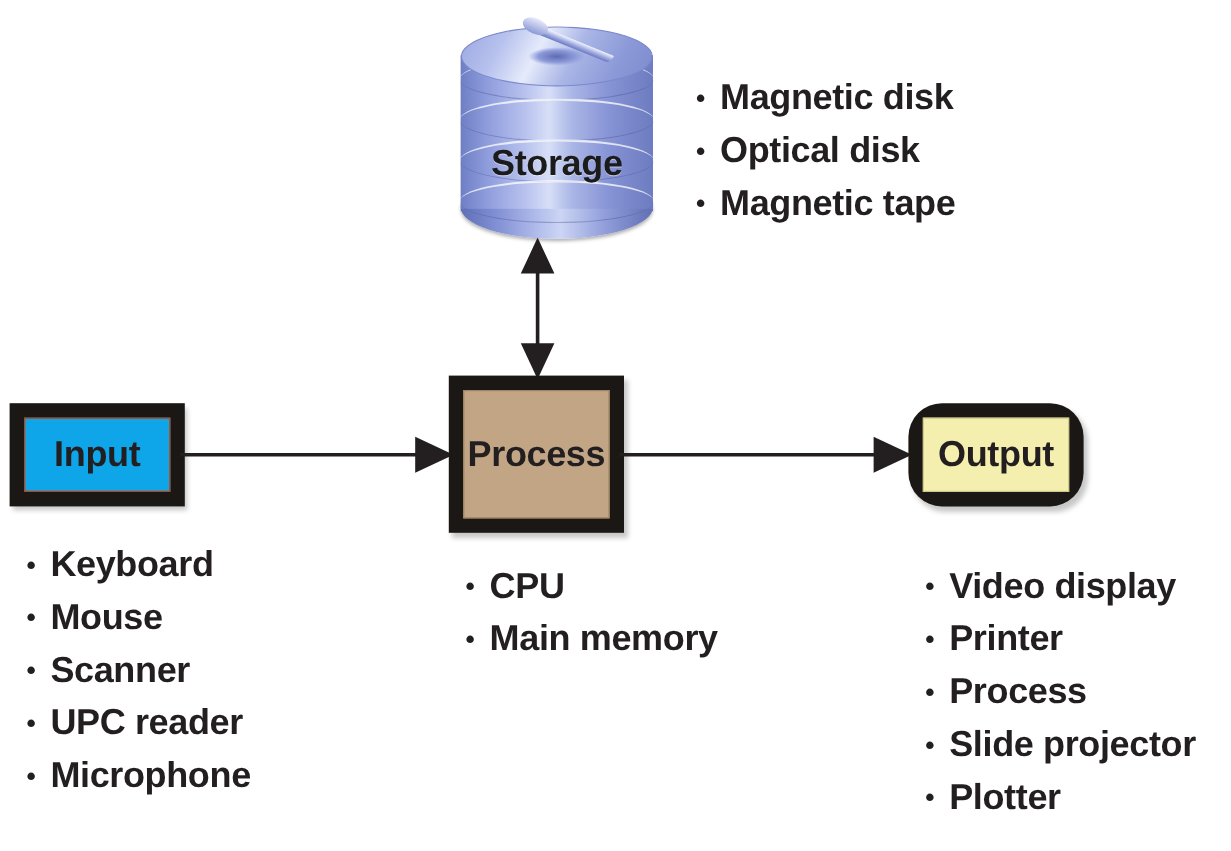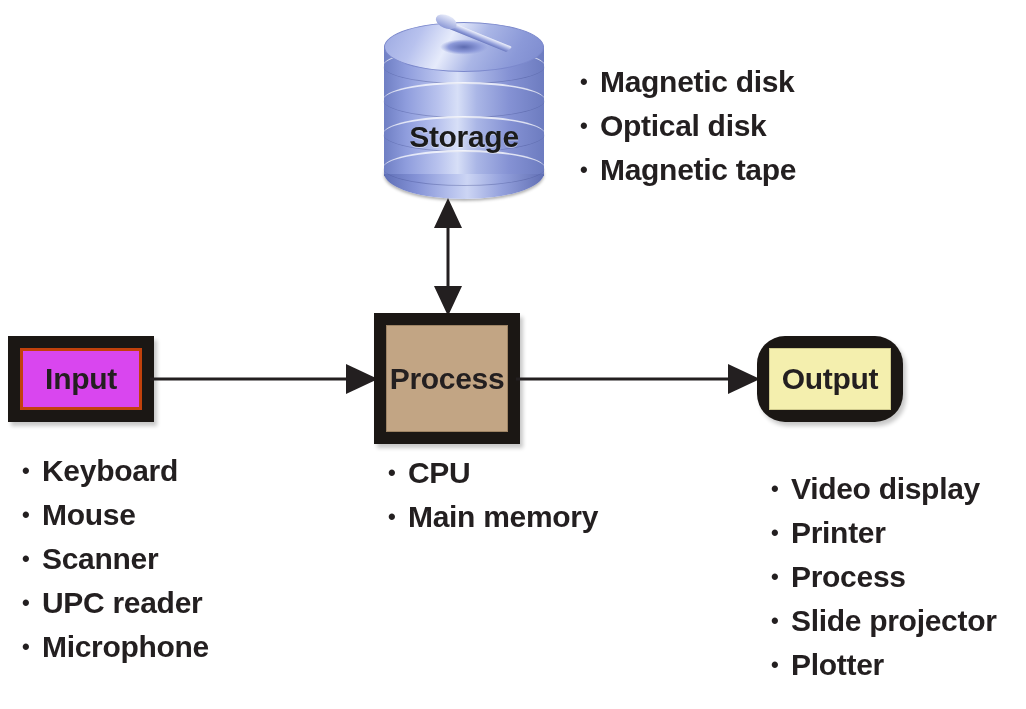--- a/index.html
+++ b/index.html
@@ -198,22 +198,22 @@
     color: #231f20;
   }
   #node-input {
     left: 8px;
     top: 336px;
     width: 146px;
     height: 86px;
     padding: 12px;
   }
   #node-input .node-inner {
-    background: #d946ef;
-    border: 3px solid #c2410c;
+    background: #0ea5e9;
+    border: 1px solid #c2410c;
   }
   #node-process {
     left: 374px;
     top: 313px;
     width: 146px;
     height: 131px;
     padding: 12px;
   }
   #node-process .node-inner {
     background: #c2a584;
@@ -236,21 +236,21 @@
   .connector {
     position: absolute;
   }
   #arrow-input-process { left: 150px; top: 362px; }
   #arrow-process-output { left: 516px; top: 362px; }
   #arrow-storage-process { left: 432px; top: 198px; }
 
   
   #storage-list { left: 566px; top: 48px; }
   #input-list   { left: 8px;   top: 437px; }
-  #process-list { left: 374px; top: 439px; }
+  #process-list { left: 374px; top: 455px; }
   #output-list  { left: 757px; top: 455px; }
 </style>
 </head>
 <body>
 
 <div id="stage">
 
   <div id="storage-graphic">
     <div class="cyl-body"></div>
     <div class="cyl-bottom"></div>

